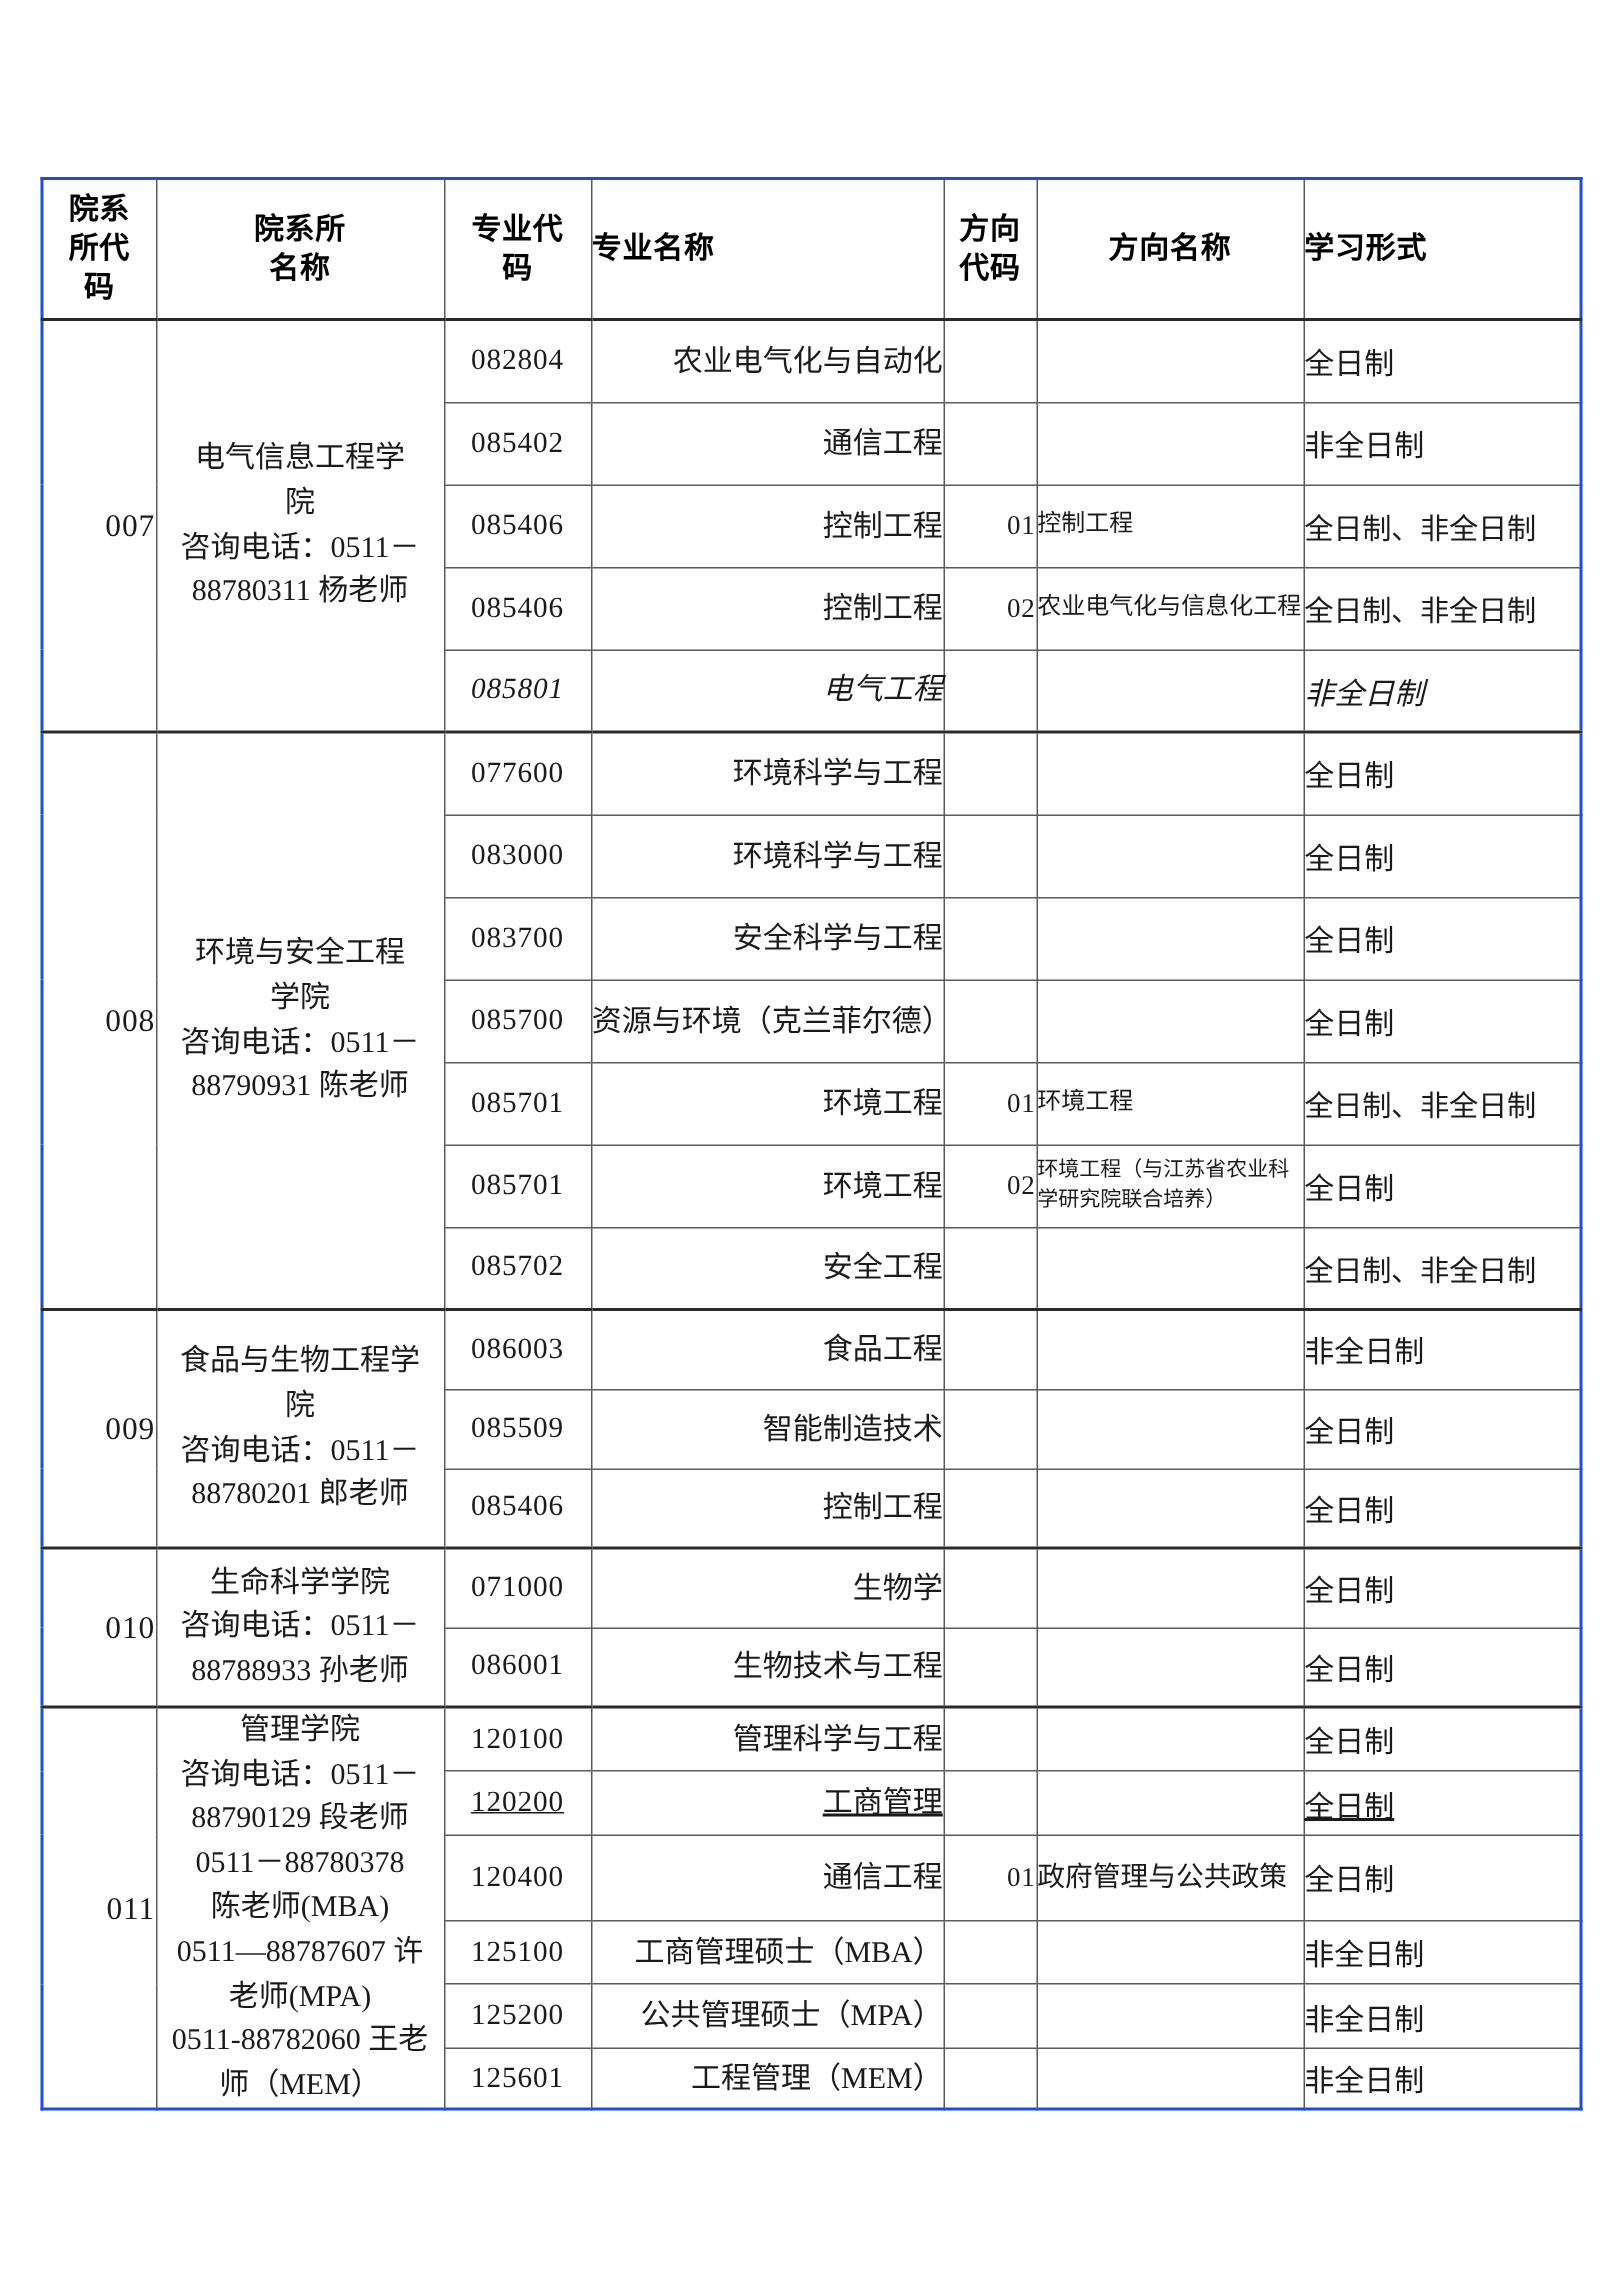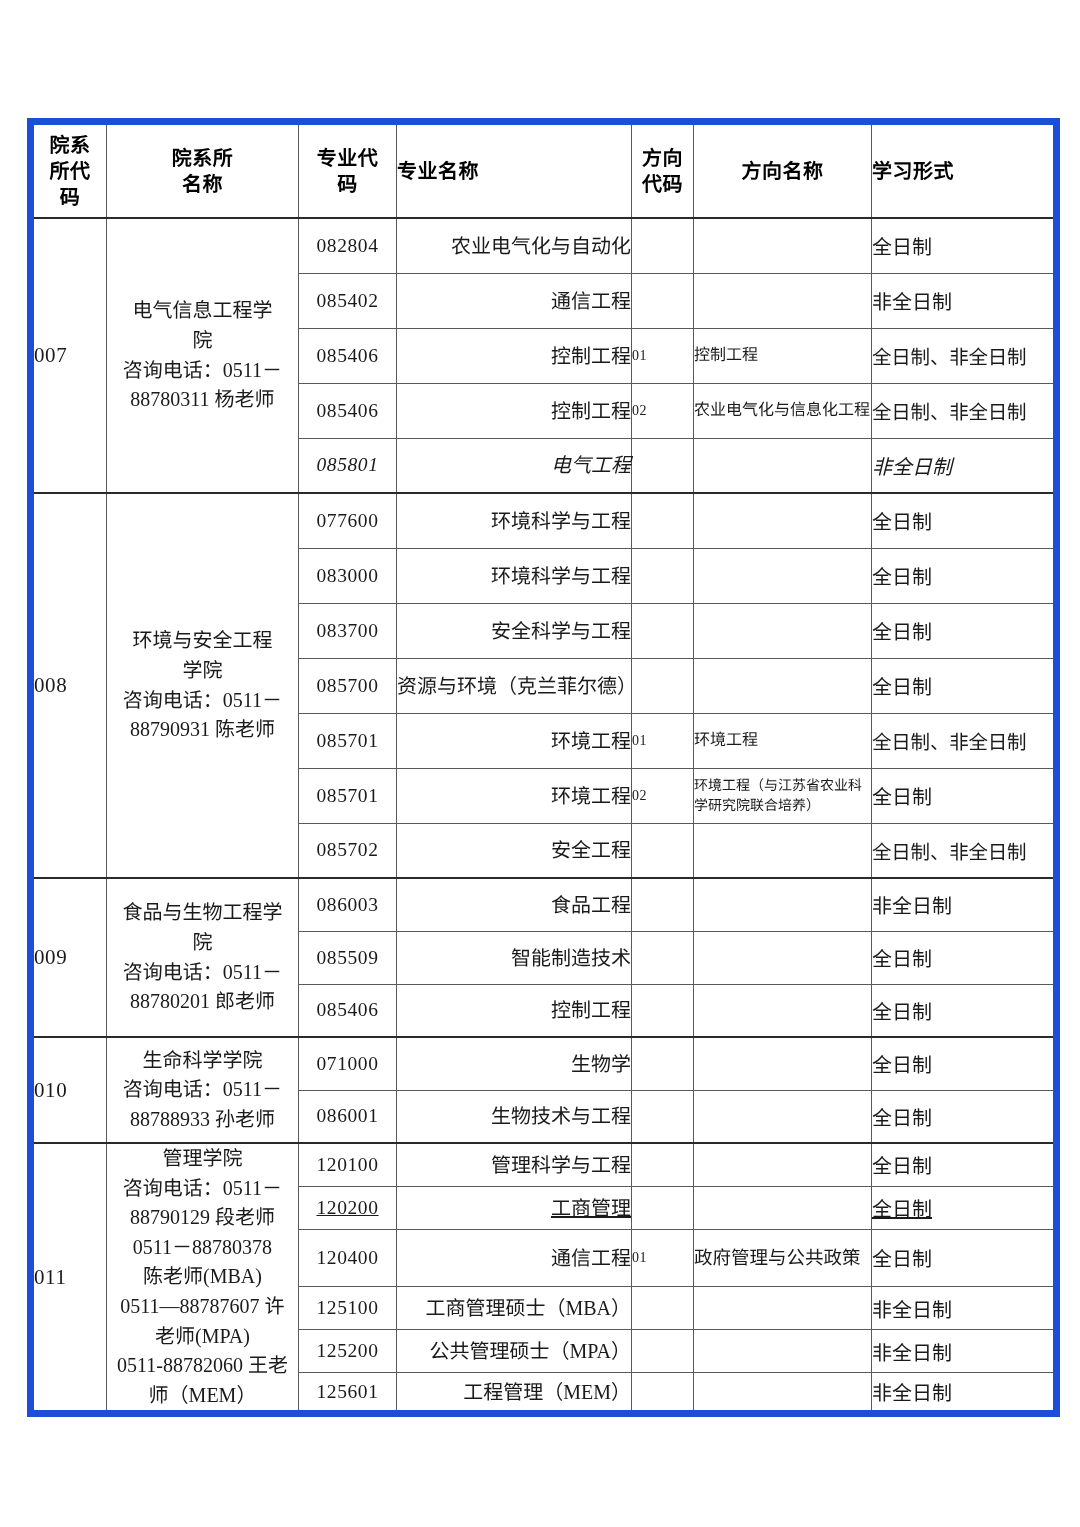--- a/index.html
+++ b/index.html
@@ -19,21 +19,21 @@
     position: relative;
     width: 1080px;
     height: 1527px;
     box-sizing: border-box;
     padding: 118px 27px 0 27px;
   }
   table.catalog {
     width: 1026px;
     border-collapse: collapse;
     table-layout: fixed;
-    border: 7px solid #1d4ed8;
+    border: 2px solid #1d4ed8;
   }
   table.catalog td, table.catalog th {
     border: 1px solid #5a5a5a;
     padding: 0;
     vertical-align: middle;
     background: #fff;
   }
   
   tr.group-start > td {
     border-top: 2px solid #2a2a2a;
@@ -54,21 +54,21 @@
   
   col.c-dept-code  { width: 76px; }
   col.c-dept-name  { width: 192px; }
   col.c-maj-code   { width: 98px; }
   col.c-maj-name   { width: 235px; }
   col.c-dir-code   { width: 62px; }
   col.c-dir-name   { width: 178px; }
   col.c-study      { width: 185px; }
 
   td.dept-code {
-    text-align: left;
+    text-align: right;
     font-size: 21px;
     letter-spacing: 0.6px;
   }
   td.dept-name {
     text-align: center;
     font-size: 20px;
     line-height: 1.48;
     padding: 6px 8px;
   }
   td.dept-name .dn-line { display: block; white-space: nowrap; }
@@ -78,22 +78,22 @@
     letter-spacing: 0.6px;
   }
   td.maj-name {
     text-align: right;
     font-size: 20px;
     padding: 0 12px;
     line-height: 1.4;
   }
   td.maj-name.indented { padding-left: 22px; }
   td.dir-code {
-    text-align: left;
-    font-size: 14px;
+    text-align: right;
+    font-size: 18px;
     letter-spacing: 0.6px;
   }
   td.dir-name {
     text-align: left;
     font-size: 16px;
     padding: 0 9px;
     line-height: 1.42;
   }
   td.dir-name.big { font-size: 18.5px; }
   td.dir-name.tiny { font-size: 14px; line-height: 1.36; }

